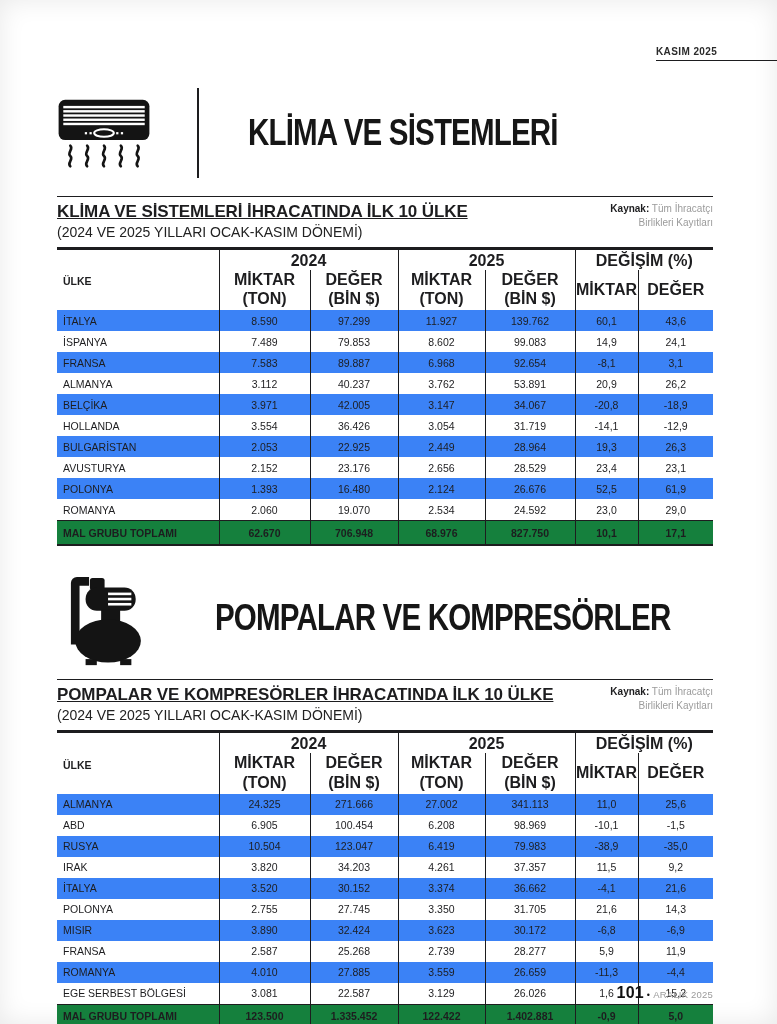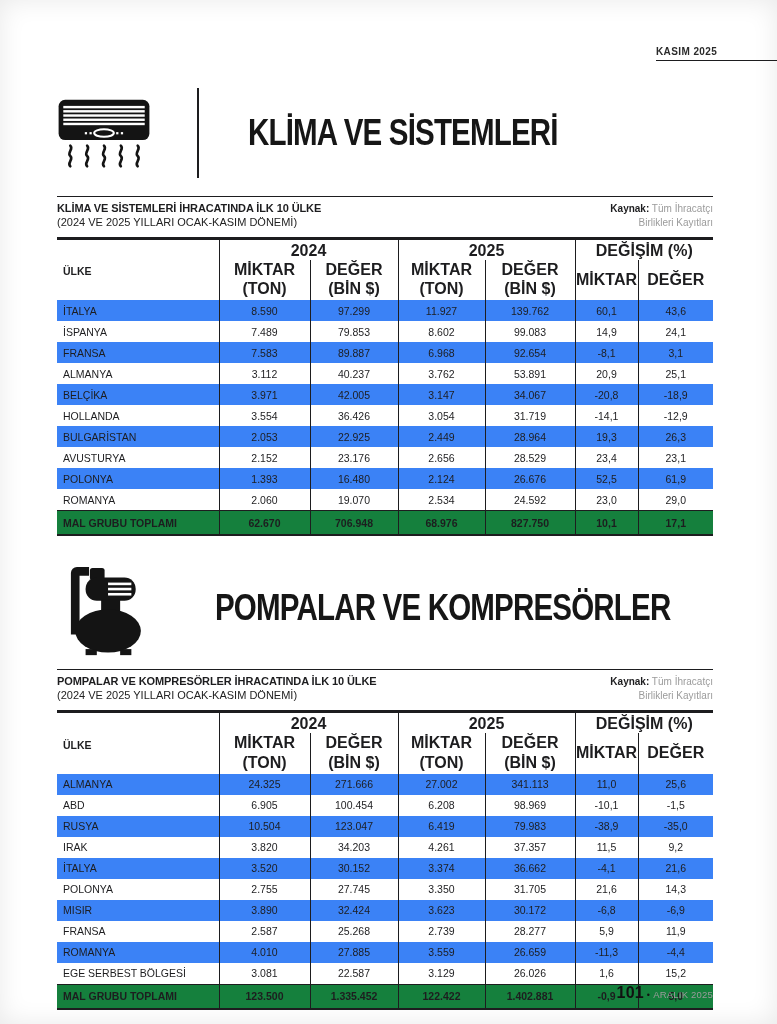--- a/index.html
+++ b/index.html
@@ -23,22 +23,22 @@
   .vdivider { width:2px; background:#1d1d1f; align-self:stretch; }
   .section-title {
     margin-left:24px; font-size:36px; font-weight:bold; letter-spacing:-1px;
     transform:scaleX(0.82); transform-origin:left center; white-space:nowrap; color:#161616;
   }
   .rule { border-top:1.5px solid #1d1d1f; height:0; }
   .sec1 .rule { margin-top:18px; }
   .sec2 .rule { margin-top:9px; }
 
   .table-meta { display:flex; justify-content:space-between; margin-top:5px; margin-bottom:7px; }
-  .t-title { font-size:11px; font-weight:bold; letter-spacing:-0.1px; }
-  .t-sub { font-size:11px; margin-top:2px; color:#222; }
+  .t-title { font-size:17px; font-weight:bold; letter-spacing:-0.1px;text-decoration:underline; }
+  .t-sub { font-size:14px; margin-top:2px; color:#222; }
   .t-source { text-align:right; font-size:10px; color:#9b9b9b; line-height:1.4; }
   .t-source .k { color:#1d1d1f; font-weight:bold; }
 
   table {
     border-collapse:collapse; width:656px; table-layout:fixed;
     border-top:3px solid #1d1d1f; font-size:10.5px; color:#1d1d1f;
   }
   thead th { font-weight:bold; font-size:16px; padding:0; }
   .group-row th { height:17px; vertical-align:middle; padding-top:2px; }
   .sub-row th { height:31px; vertical-align:middle; line-height:1.2; padding-bottom:2px; }
@@ -167,21 +167,21 @@
               <td class="num bl">-8,1</td>
               <td class="num bl">3,1</td>
             </tr>
             <tr>
               <td class="country">ALMANYA</td>
               <td class="num bl">3.112</td>
               <td class="num bl">40.237</td>
               <td class="num bl">3.762</td>
               <td class="num bl">53.891</td>
               <td class="num bl">20,9</td>
-              <td class="num bl">25,1</td>
+              <td class="num bl">26,2</td>
             </tr>
             <tr class="alt">
               <td class="country">BELÇİKA</td>
               <td class="num bl">3.971</td>
               <td class="num bl">42.005</td>
               <td class="num bl">3.147</td>
               <td class="num bl">34.067</td>
               <td class="num bl">-20,8</td>
               <td class="num bl">-18,9</td>
             </tr>

